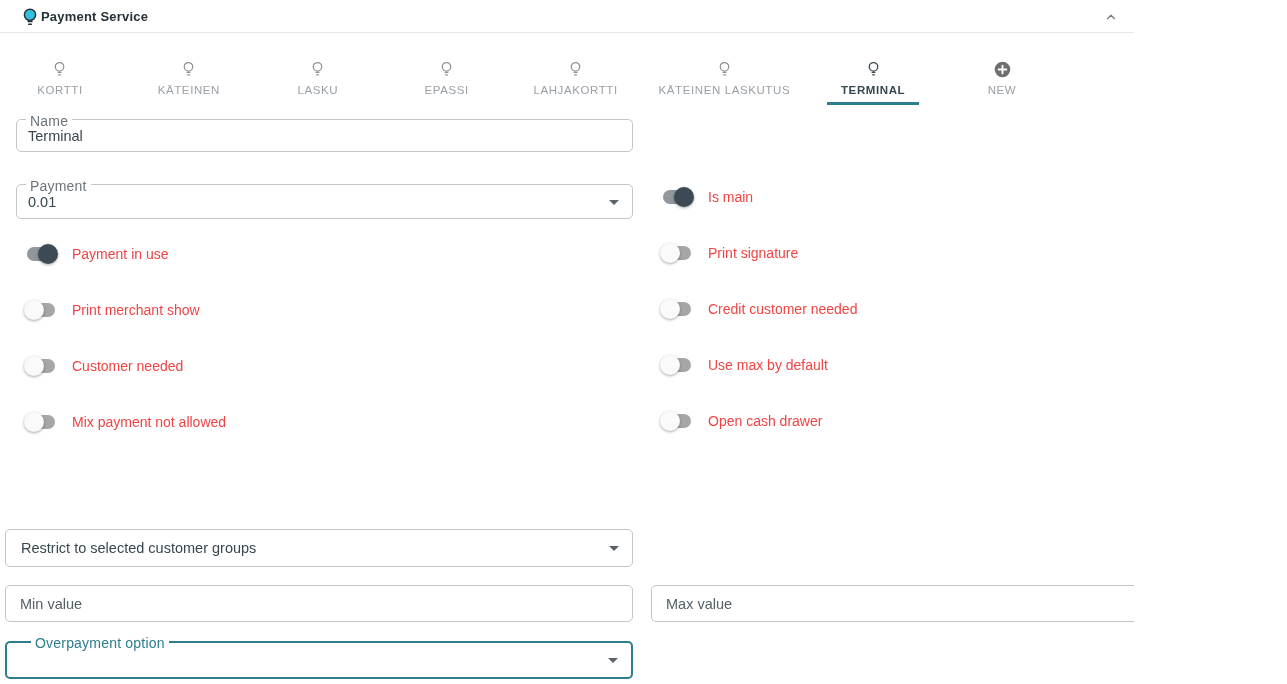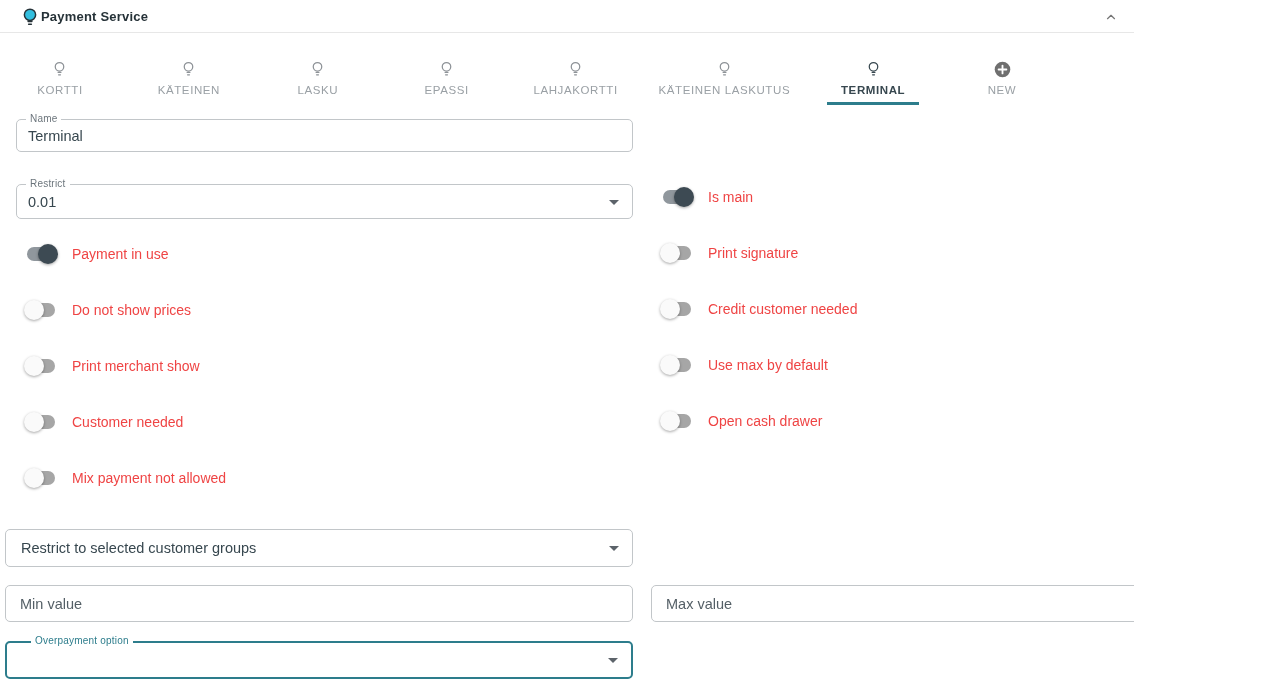--- a/index.html
+++ b/index.html
@@ -98,21 +98,21 @@
     background: #fff;
     border: 1px solid #c2c6c9;
     border-radius: 5px;
   }
   .field .field-label {
     position: absolute;
     top: -7px;
     left: 9px;
     padding: 0 4px;
     background: #ffffff;
-    font-size: 10px;
+    font-size: 14px;
     color: #6c757c;
     letter-spacing: 0.2px;
     white-space: nowrap;
   }
   .field .field-value {
     position: absolute;
     left: 11px;
     top: 50%;
     transform: translateY(-50%);
     font-size: 14.5px;
@@ -293,37 +293,31 @@
         <span class="tab-label">NEW</span>
       </div>
     </div>
 
   <div class="field" id="name-field">
     <span class="field-label">Name</span>
     <span class="field-value">Terminal</span>
   </div>
 
   <div class="field" id="rounding-field">
-    <span class="field-label">Restrict</span>
+    <span class="field-label">Payment</span>
     <span class="field-value">0.01</span>
     <span class="select-arrow"></span>
   </div>
 
   <div class="toggle-col" id="toggles-left">
       <div class="toggle-row">
         <span class="switch on">
           <span class="thumb"></span>
         </span>
         <span class="toggle-label">Payment in use</span>
-      </div>
-      <div class="toggle-row">
-        <span class="switch off">
-          <span class="thumb"></span>
-        </span>
-        <span class="toggle-label">Do not show prices</span>
       </div>
       <div class="toggle-row">
         <span class="switch off">
           <span class="thumb"></span>
         </span>
         <span class="toggle-label">Print merchant show</span>
       </div>
       <div class="toggle-row">
         <span class="switch off">
           <span class="thumb"></span>

